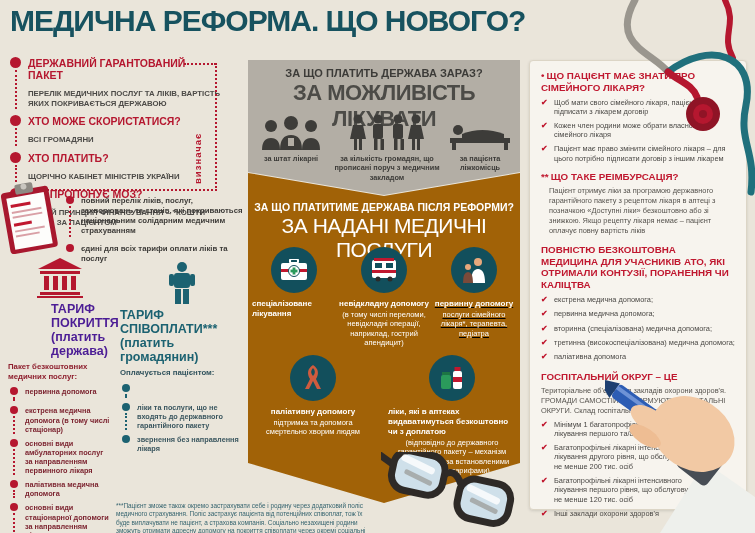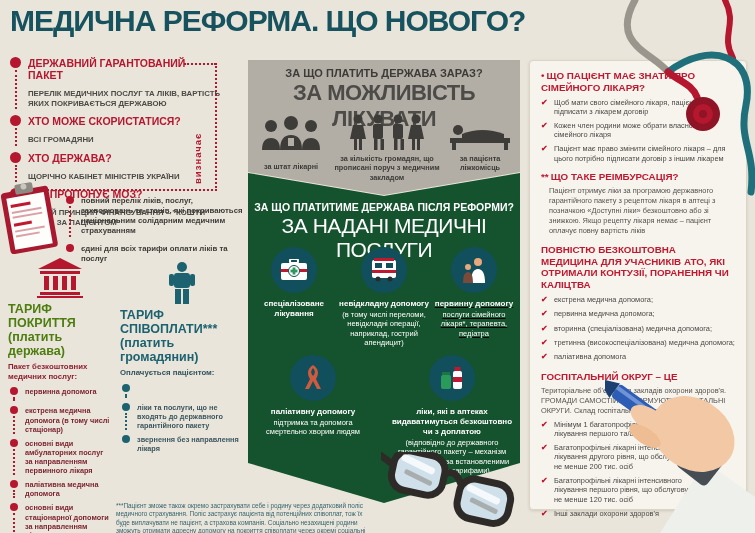--- a/index.html
+++ b/index.html
@@ -32,56 +32,56 @@
   
   .clip-list{left:64px;top:196px;width:180px;display:flex;flex-direction:column;gap:7px;}
   .clip-item{display:flex;gap:6px;}
   .clip-text{font-size:7.8px;color:#3e3c39;line-height:1.3;font-weight:bold;}
 
   
   .cov-col{left:8px;top:258px;width:104px;}
   .cop-col{left:120px;top:262px;width:124px;}
   .col-icon{display:flex;justify-content:center;margin-bottom:4px;}
   .col-title{font-size:12.5px;font-weight:bold;line-height:1.12;}
-  .cov-col .col-title{color:#4d7c0f;}
+  .cov-col .col-title{color:#4c1d95;margin-left:43px;}
   .cop-col .col-title{color:#1c6271;}
   .col-lead{font-size:7.8px;font-weight:bold;margin-top:4px;line-height:1.25;}
   .cov-col .col-lead{color:#8e1f2e;}
   .cop-col .col-lead{color:#31535d;}
   .col-items{margin-top:6px;display:flex;flex-direction:column;gap:5px;}
   .col-item{display:flex;gap:6px;}
   .col-item-text{font-size:7.3px;font-weight:bold;line-height:1.25;}
   .cov-col .col-item-text{color:#7c2430;}
   .cop-col .col-item-text{color:#3a565f;}
   .subitems{margin:3px 0 0 6px;display:flex;flex-direction:column;gap:3px;}
   .subitem{font-size:7.3px;font-weight:bold;color:#3a565f;line-height:1.25;}
   .footnote{left:116px;top:502px;width:252px;font-size:6.4px;color:#35646f;line-height:1.3;}
 
   
   .gray-panel{left:248px;top:60px;width:272px;height:135px;background:#b3aea5;
               clip-path:polygon(0 0,100% 0,100% 83%,50% 100%,0 83%);}
   .gp-q{position:absolute;left:0;top:7px;width:100%;text-align:center;font-size:11px;font-weight:bold;color:#3c3b38;}
   .gp-a{position:absolute;left:0;top:20px;width:100%;text-align:center;font-size:22px;font-weight:bold;color:#4c4b47;letter-spacing:-0.5px;}
   .now-row{position:absolute;left:4px;top:52px;width:264px;display:flex;justify-content:space-between;}
   .now-item{display:flex;flex-direction:column;align-items:center;}
-  .now-item.w1{width:78px;gap:8px;}.now-item.w2{width:112px;}.now-item.w3{width:72px;}
+  .now-item.w1{width:78px;}.now-item.w2{width:112px;}.now-item.w3{width:72px;}
   .now-icon{height:38px;display:flex;align-items:flex-end;justify-content:center;}
   .now-label{font-size:7.3px;font-weight:bold;color:#3c3b38;text-align:center;line-height:1.3;margin-top:4px;}
 
-  .red-panel{left:248px;top:173px;width:272px;height:330px;background:#14532d;
+  .red-panel{left:248px;top:173px;width:272px;height:330px;background:#a16207;
              clip-path:polygon(0 0,50% 23px,100% 0,100% calc(100% - 40px),50% 100%,0 calc(100% - 40px));}
   .rp-q{position:absolute;left:0;top:28px;width:100%;text-align:center;font-size:10.5px;font-weight:bold;color:#fff;}
   .rp-a{position:absolute;left:0;top:41px;width:100%;text-align:center;font-size:21px;color:#fff;letter-spacing:-0.5px;}
   .svc-row1{position:absolute;left:4px;top:74px;width:264px;display:flex;justify-content:space-between;}
   .svc-row2{position:absolute;left:4px;top:182px;width:264px;display:flex;justify-content:center;gap:14px;}
   .svc{display:flex;flex-direction:column;align-items:center;}
   .svc.c1{width:84px;}.svc.c2{width:94px;}.svc.c3{width:84px;text-decoration:underline;}
   .svc.c4{width:122px;}.svc.c5{width:128px;}
   .circle{width:46px;height:46px;border-radius:50%;background:#124f5c;display:flex;align-items:center;justify-content:center;}
-  .svc-title{font-size:8px;font-weight:bold;color:#fff;text-align:center;line-height:1.25;margin-top:6px;}
+  .svc-title{font-size:8px;font-weight:bold;color:#fff;text-align:left;line-height:1.25;margin-top:6px;}
   .svc-desc{font-size:7.5px;color:#fff;text-align:center;line-height:1.25;margin-top:1px;}
 
   
   .right-card{left:529px;top:60px;width:218px;height:450px;background:#f7f4ee;border:1px solid #dcd5c6;
               border-radius:4px;box-shadow:0 1px 3px rgba(0,0,0,0.12);box-sizing:border-box;padding:9px 11px;}
   .sec-title{font-size:9.8px;font-weight:bold;color:#c0182f;line-height:1.2;}
   .sec-marker{margin-right:2px;}
   .sec-body{font-size:7.4px;color:#55524d;line-height:1.35;margin-top:3px;padding-left:8px;}
   .check-list{margin-top:4px;display:flex;flex-direction:column;gap:4px;}
   .check-item{display:flex;gap:4px;font-size:7.4px;color:#4a4845;line-height:1.3;}
@@ -118,21 +118,21 @@
           <div class="qa-q">ХТО МОЖЕ СКОРИСТАТИСЯ?</div>
            <div class="qa-a">ВСІ ГРОМАДЯНИ</div>
         </div>
     </div>
     <div class="qa-item">
       <div class="bcol">
           <span class="dot"></span>
           <span class="tail"></span>
         </div>
       <div>
-          <div class="qa-q">ХТО ДЕРЖАВА?</div>
+          <div class="qa-q">ХТО ПЛАТИТЬ?</div>
            <div class="qa-a">ЩОРІЧНО КАБІНЕТ МІНІСТРІВ УКРАЇНИ</div>
         </div>
     </div>
     <div class="qa-item">
       <div class="bcol">
           <span class="dot"></span>
           <span class="tail"></span>
         </div>
       <div>
           <div class="qa-q">ЩО ПРОПОНУЄ МОЗ?</div>

